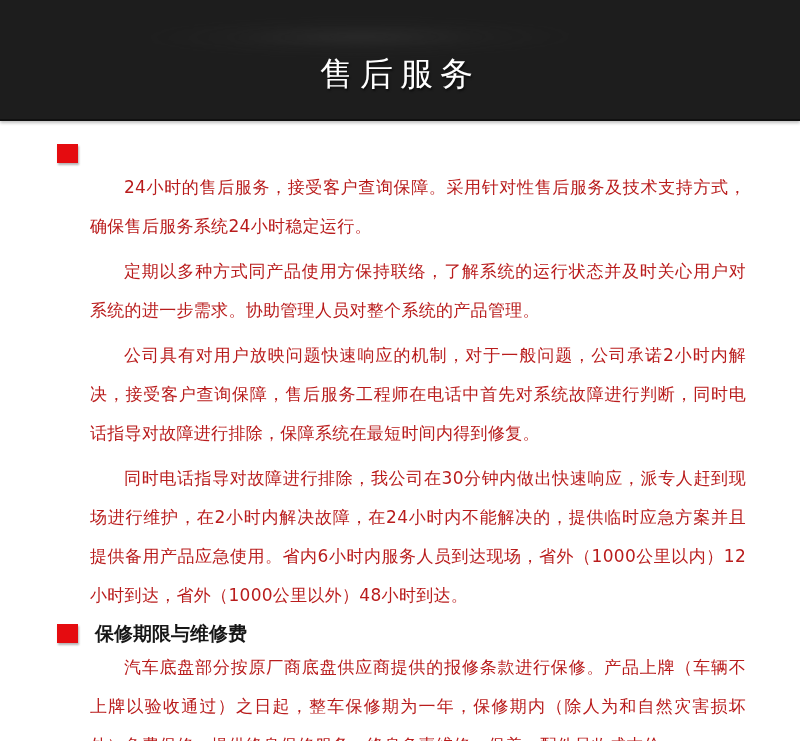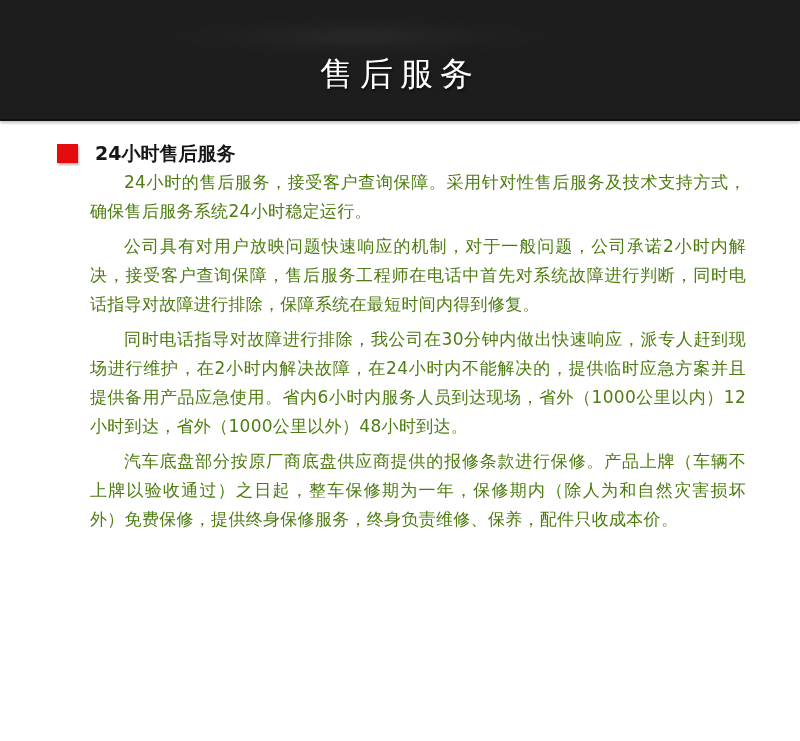--- a/index.html
+++ b/index.html
@@ -73,53 +73,57 @@
     .sec-title {
       margin: 0;
       font-size: 19px;
       line-height: 22px;
       font-weight: 700;
       color: #161616;
     }
     .sec-para {
       margin: 3px 16px 6px 33px;
       font-size: 17px;
-      line-height: 29px;
-      color: #4d7c0f;
+      line-height: 39px;
+      color: #b91c1c;
       text-indent: 2em;
       text-align: justify;
       letter-spacing: 0.3px;
     }
   </style>
 </head>
 <body>
 
 <div class="page">
 
   <div class="banner">
     <div class="watermark-smudge"></div>
     <h1 class="banner-title">售后服务</h1>
   </div>
 
   <div class="content">
 
     <div class="section">
       <div class="sec-head">
         <span class="bullet"></span>
-        <h2 class="sec-title">24小时售后服务</h2>
       </div>
       <p class="sec-para">24小时的售后服务，接受客户查询保障。采用针对性售后服务及技术支持方式，确保售后服务系统24小时稳定运行。</p>
     </div>
 
     <div class="section">
+      <p class="sec-para">定期以多种方式同产品使用方保持联络，了解系统的运行状态并及时关心用户对系统的进一步需求。协助管理人员对整个系统的产品管理。</p>
     </div>
 
     <div class="section">
       <p class="sec-para">公司具有对用户放映问题快速响应的机制，对于一般问题，公司承诺2小时内解决，接受客户查询保障，售后服务工程师在电话中首先对系统故障进行判断，同时电话指导对故障进行排除，保障系统在最短时间内得到修复。</p>
       <p class="sec-para">同时电话指导对故障进行排除，我公司在30分钟内做出快速响应，派专人赶到现场进行维护，在2小时内解决故障，在24小时内不能解决的，提供临时应急方案并且提供备用产品应急使用。省内6小时内服务人员到达现场，省外（1000公里以内）12小时到达，省外（1000公里以外）48小时到达。</p>
     </div>
 
     <div class="section">
+      <div class="sec-head">
+        <span class="bullet"></span>
+        <h2 class="sec-title">保修期限与维修费</h2>
+      </div>
       <p class="sec-para">汽车底盘部分按原厂商底盘供应商提供的报修条款进行保修。产品上牌（车辆不上牌以验收通过）之日起，整车保修期为一年，保修期内（除人为和自然灾害损坏外）免费保修，提供终身保修服务，终身负责维修、保养，配件只收成本价。</p>
     </div>
 
   </div>
 </div>
 
 </body></html>

